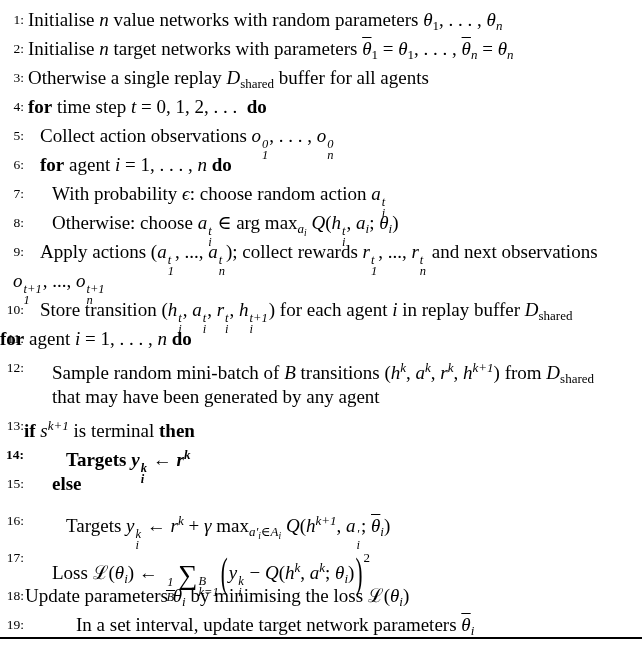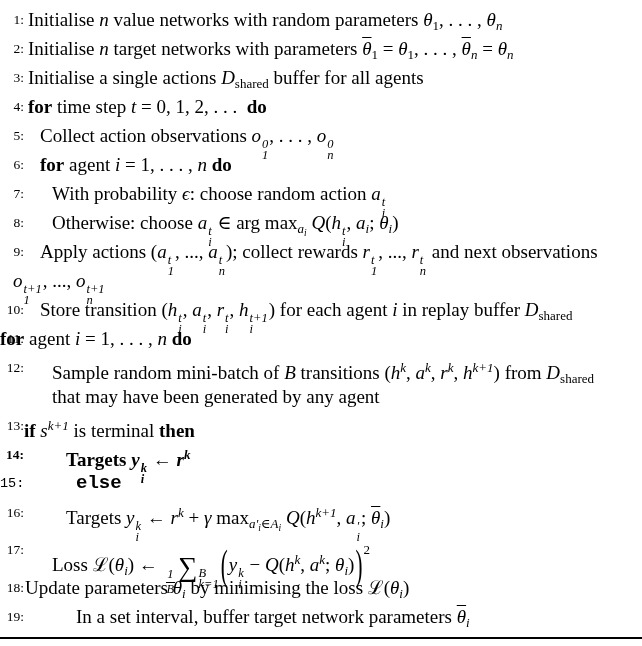--- a/index.html
+++ b/index.html
@@ -48,21 +48,21 @@
     vertical-align:-3px;padding:0 1px;font-style:normal;
   }
   .rule{position:absolute;left:0;right:0;top:637px;height:2px;background:#000000;}
 </style>
 </head>
 <body>
 
 <div class="algo" id="algo">
     <div class="row" style="padding-left: 28px;"><span class="num">1:</span><span class="content"><span>Initialise </span><span class="it">n</span><span> value networks with random parameters </span><span class="it">θ</span><span class="sub">1</span><span>, . . . , </span><span class="it">θ</span><span class="sub it">n</span></span></div>
     <div class="row" style="padding-left: 28px;"><span class="num">2:</span><span class="content"><span>Initialise </span><span class="it">n</span><span> target networks with parameters </span><span class="it ov">θ</span><span class="sub">1</span><span> = </span><span class="it">θ</span><span class="sub">1</span><span>, . . . , </span><span class="it ov">θ</span><span class="sub it">n</span><span> = </span><span class="it">θ</span><span class="sub it">n</span></span></div>
-    <div class="row" style="padding-left: 28px;"><span class="num">3:</span><span class="content"><span>Initialise a single actions </span><span class="it">D</span><span class="sub">shared</span><span> buffer for all agents</span></span></div>
+    <div class="row" style="padding-left: 28px;"><span class="num">3:</span><span class="content"><span>Otherwise a single replay </span><span class="it">D</span><span class="sub">shared</span><span> buffer for all agents</span></span></div>
     <div class="row" style="padding-left: 28px;"><span class="num">4:</span><span class="content"><span class="bo">for</span><span> time step </span><span class="it">t</span><span> = 0, 1, 2, . . .  </span><span class="bo">do</span></span></div>
     <div class="row" style="padding-left: 40px;"><span class="num">5:</span><span class="content"><span>Collect action observations </span><span class="mt"><span class="it">o</span><span class="ss">
             <span class="s1">0</span>
             <span class="s2c">1</span>
           </span></span><span>, . . . , </span><span class="mt"><span class="it">o</span><span class="ss">
             <span class="s1">0</span>
             <span class="s2c">n</span>
           </span></span></span></div>
     <div class="row" style="padding-left: 40px;"><span class="num">6:</span><span class="content"><span class="bo">for</span><span> agent </span><span class="it">i</span><span> = 1, . . . , </span><span class="it">n</span><span> </span><span class="bo">do</span></span></div>
     <div class="row" style="padding-left: 52px;"><span class="num">7:</span><span class="content"><span>With probability </span><span class="it">ϵ</span><span>: choose random action </span><span class="mt"><span class="it">a</span><span class="ss">
@@ -110,31 +110,31 @@
             <span class="s2c">i</span>
           </span></span><span>) for each agent </span><span class="it">i</span><span> in replay buffer </span><span class="it">D</span><span class="sub">shared</span></span></div>
     <div class="row" style=""><span class="num">11:</span><span class="content"><span class="bo">for</span><span> agent </span><span class="it">i</span><span> = 1, . . . , </span><span class="it">n</span><span> </span><span class="bo">do</span></span></div>
     <div class="row" style="padding-left: 52px;"><span class="num">12:</span><span class="content"><span>Sample random mini-batch of </span><span class="it">B</span><span> transitions (</span><span class="it">h</span><span class="sup it">k</span><span>, </span><span class="it">a</span><span class="sup it">k</span><span>, </span><span class="it">r</span><span class="sup it">k</span><span>, </span><span class="it">h</span><span class="sup it">k+1</span><span>) from </span><span class="it">D</span><span class="sub">shared</span></span></div>
     <div class="row cont" style="padding-left: 52px;"><span class="content"><span>that may have been generated by any agent</span></span></div>
     <div class="row" style="padding-left: 24px;"><span class="num">13:</span><span class="content"><span class="bo">if </span><span class="it">s</span><span class="sup it">k+1</span><span> is terminal </span><span class="bo">then</span></span></div>
     <div class="row" style="padding-left: 66px; font-weight: bold;"><span class="num">14:</span><span class="content"><span>Targets </span><span class="mt"><span class="it">y</span><span class="ss">
             <span class="s1">k</span>
             <span class="s2c">i</span>
           </span></span><span> ← </span><span class="it">r</span><span class="sup it">k</span></span></div>
-    <div class="row" style="padding-left: 76px; font-family: Liberation Mono, monospace;"><span class="num">15:</span><span class="content"><span class="bo">else</span></span></div>
-    <div class="row" style="padding-left: 66px;"><span class="num">16:</span><span class="content"><span>Targets </span><span class="mt"><span class="it">y</span><span class="ss">
+    <div class="row" style="padding-left: 52px;"><span class="num">15:</span><span class="content"><span class="bo">else</span></span></div>
+    <div class="row" style="padding-left: 66px; margin-top: 8px;"><span class="num">16:</span><span class="content"><span>Targets </span><span class="mt"><span class="it">y</span><span class="ss">
             <span class="s1">k</span>
             <span class="s2c">i</span>
           </span></span><span> ← </span><span class="it">r</span><span class="sup it">k</span><span> + </span><span class="it">γ</span><span> max</span><span class="sub it">a′<span class="ss2">i</span></span><span class="sub">∈</span><span class="sub it">A<span class="ss2">i</span></span><span> </span><span class="it">Q</span><span>(</span><span class="it">h</span><span class="sup it">k+1</span><span>, </span><span class="mt"><span class="it">a</span><span class="ss">
             <span class="s1">′</span>
             <span class="s2c">i</span>
           </span></span><span>; </span><span class="it ov">θ</span><span class="sub it">i</span><span>)</span></span></div>
     <div class="row tall" style="padding-left: 52px;"><span class="num">17:</span><span class="content"><span>Loss </span><span>ℒ</span><span>(</span><span class="it">θ</span><span class="sub it">i</span><span>) ← </span><span class="frac"><span class="fn">1</span><span class="fd">B</span></span><span class="sum">∑</span><span class="mt"><span class="ss">
             <span class="s1">B</span>
             <span class="s2c">k=1</span>
           </span></span><span class="bigp">(</span><span class="mt"><span class="it">y</span><span class="ss">
             <span class="s1">k</span>
             <span class="s2c">i</span>
           </span></span><span> − </span><span class="it">Q</span><span>(</span><span class="it">h</span><span class="sup it">k</span><span>, </span><span class="it">a</span><span class="sup it">k</span><span>; </span><span class="it">θ</span><span class="sub it">i</span><span>)</span><span class="bigp">)</span><span class="sq">2</span></span></div>
     <div class="row" style="padding-left: 25px;"><span class="num">18:</span><span class="content"><span>Update parameters </span><span class="it">θ</span><span class="sub it">i</span><span> by minimising the loss </span><span>ℒ</span><span>(</span><span class="it">θ</span><span class="sub it">i</span><span>)</span></span></div>
-    <div class="row" style="padding-left: 76px;"><span class="num">19:</span><span class="content"><span>In a set interval, buffer target network parameters </span><span class="it ov">θ</span><span class="sub it">i</span></span></div>
+    <div class="row" style="padding-left: 76px;"><span class="num">19:</span><span class="content"><span>In a set interval, update target network parameters </span><span class="it ov">θ</span><span class="sub it">i</span></span></div>
   </div>
 <div class="rule"></div>
 
 </body></html>

